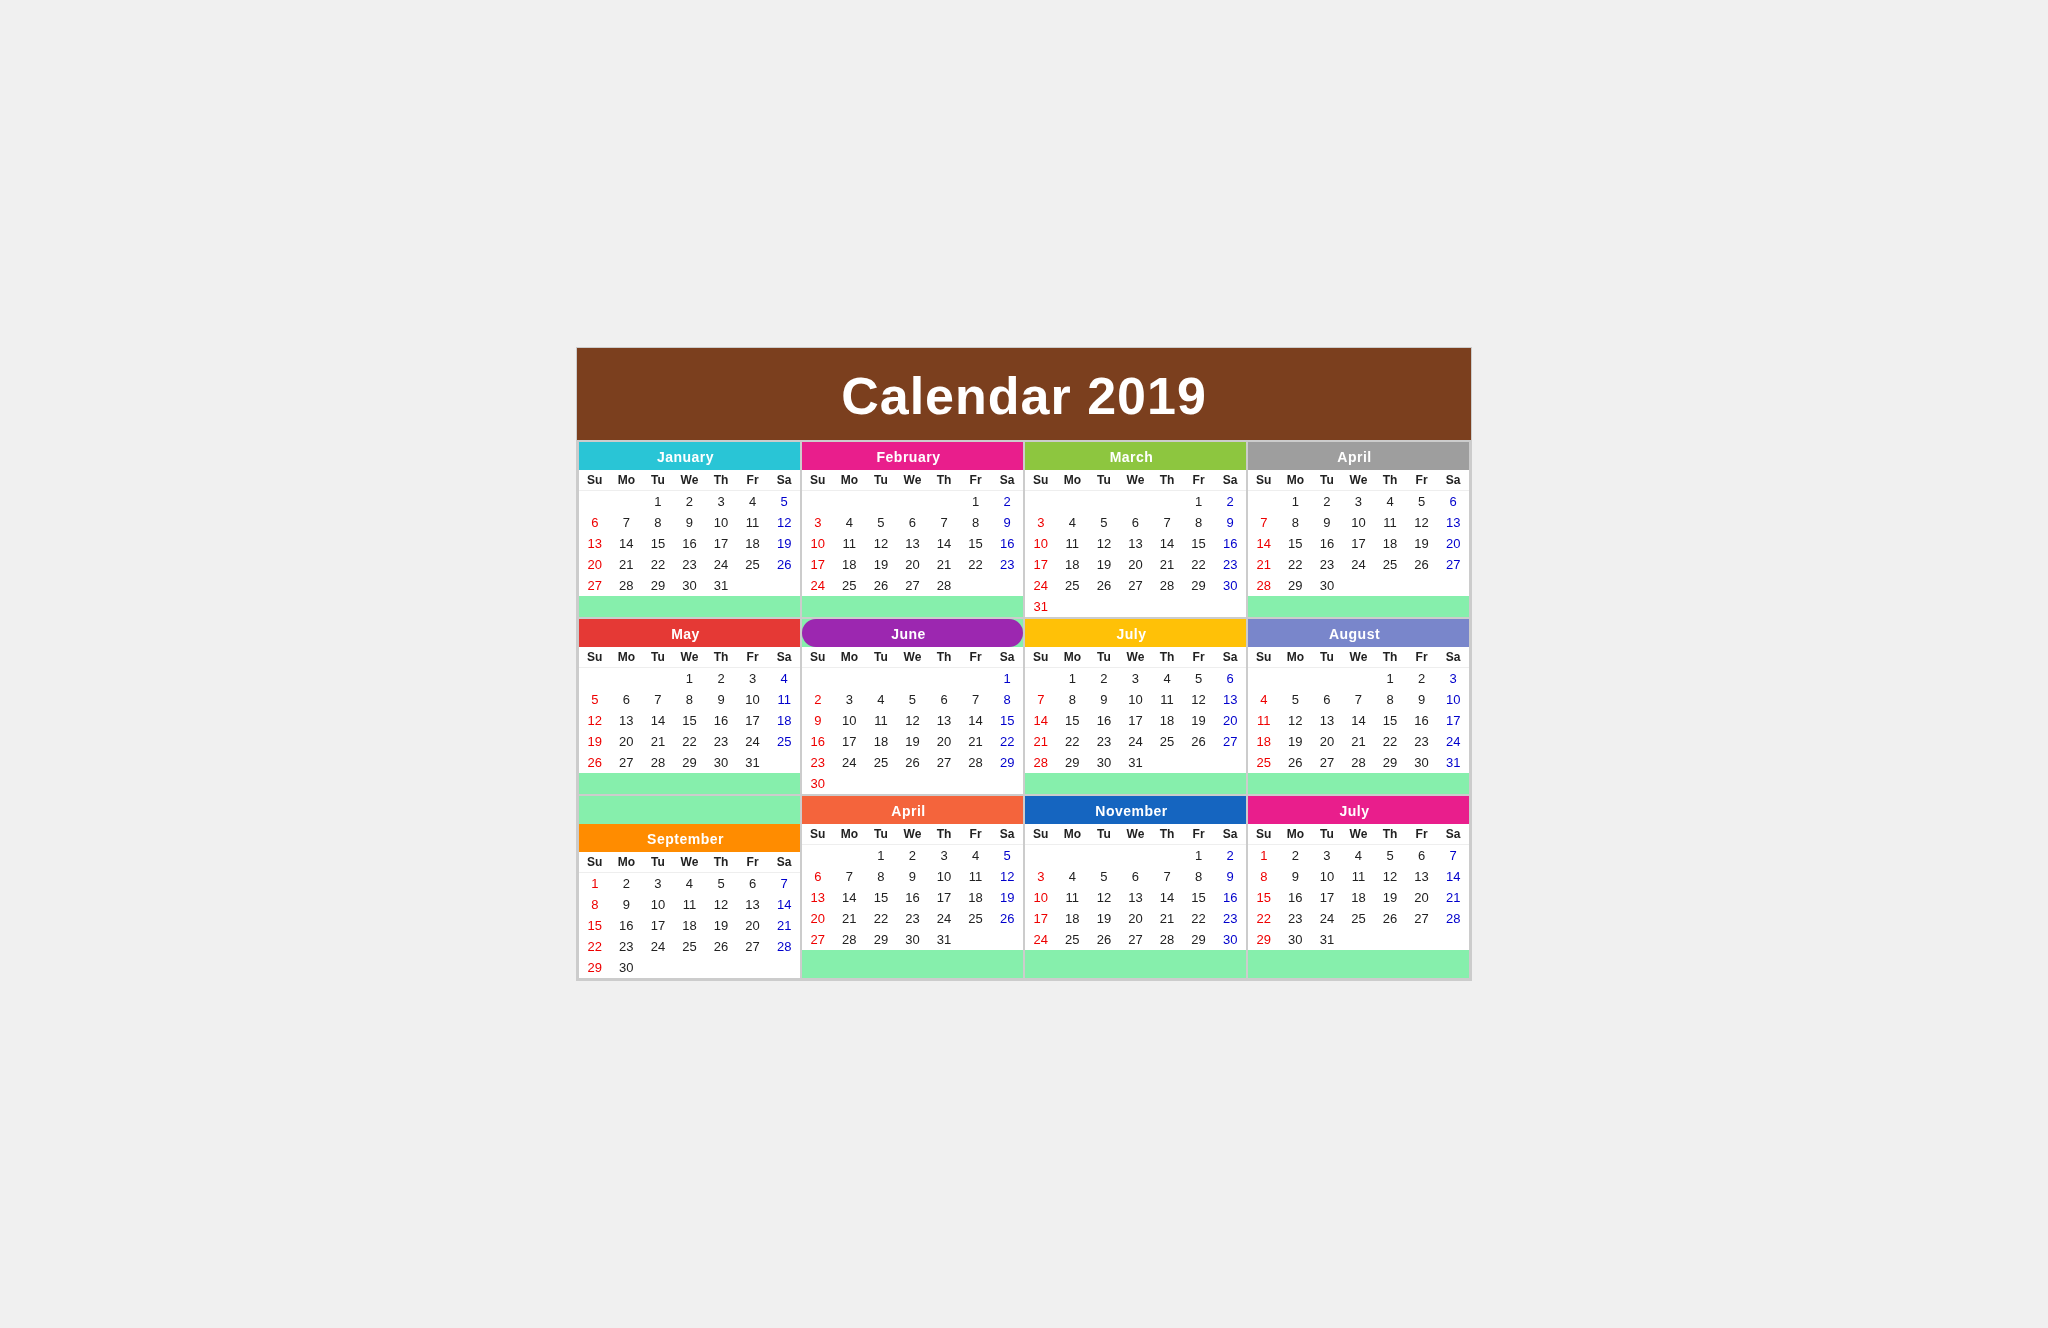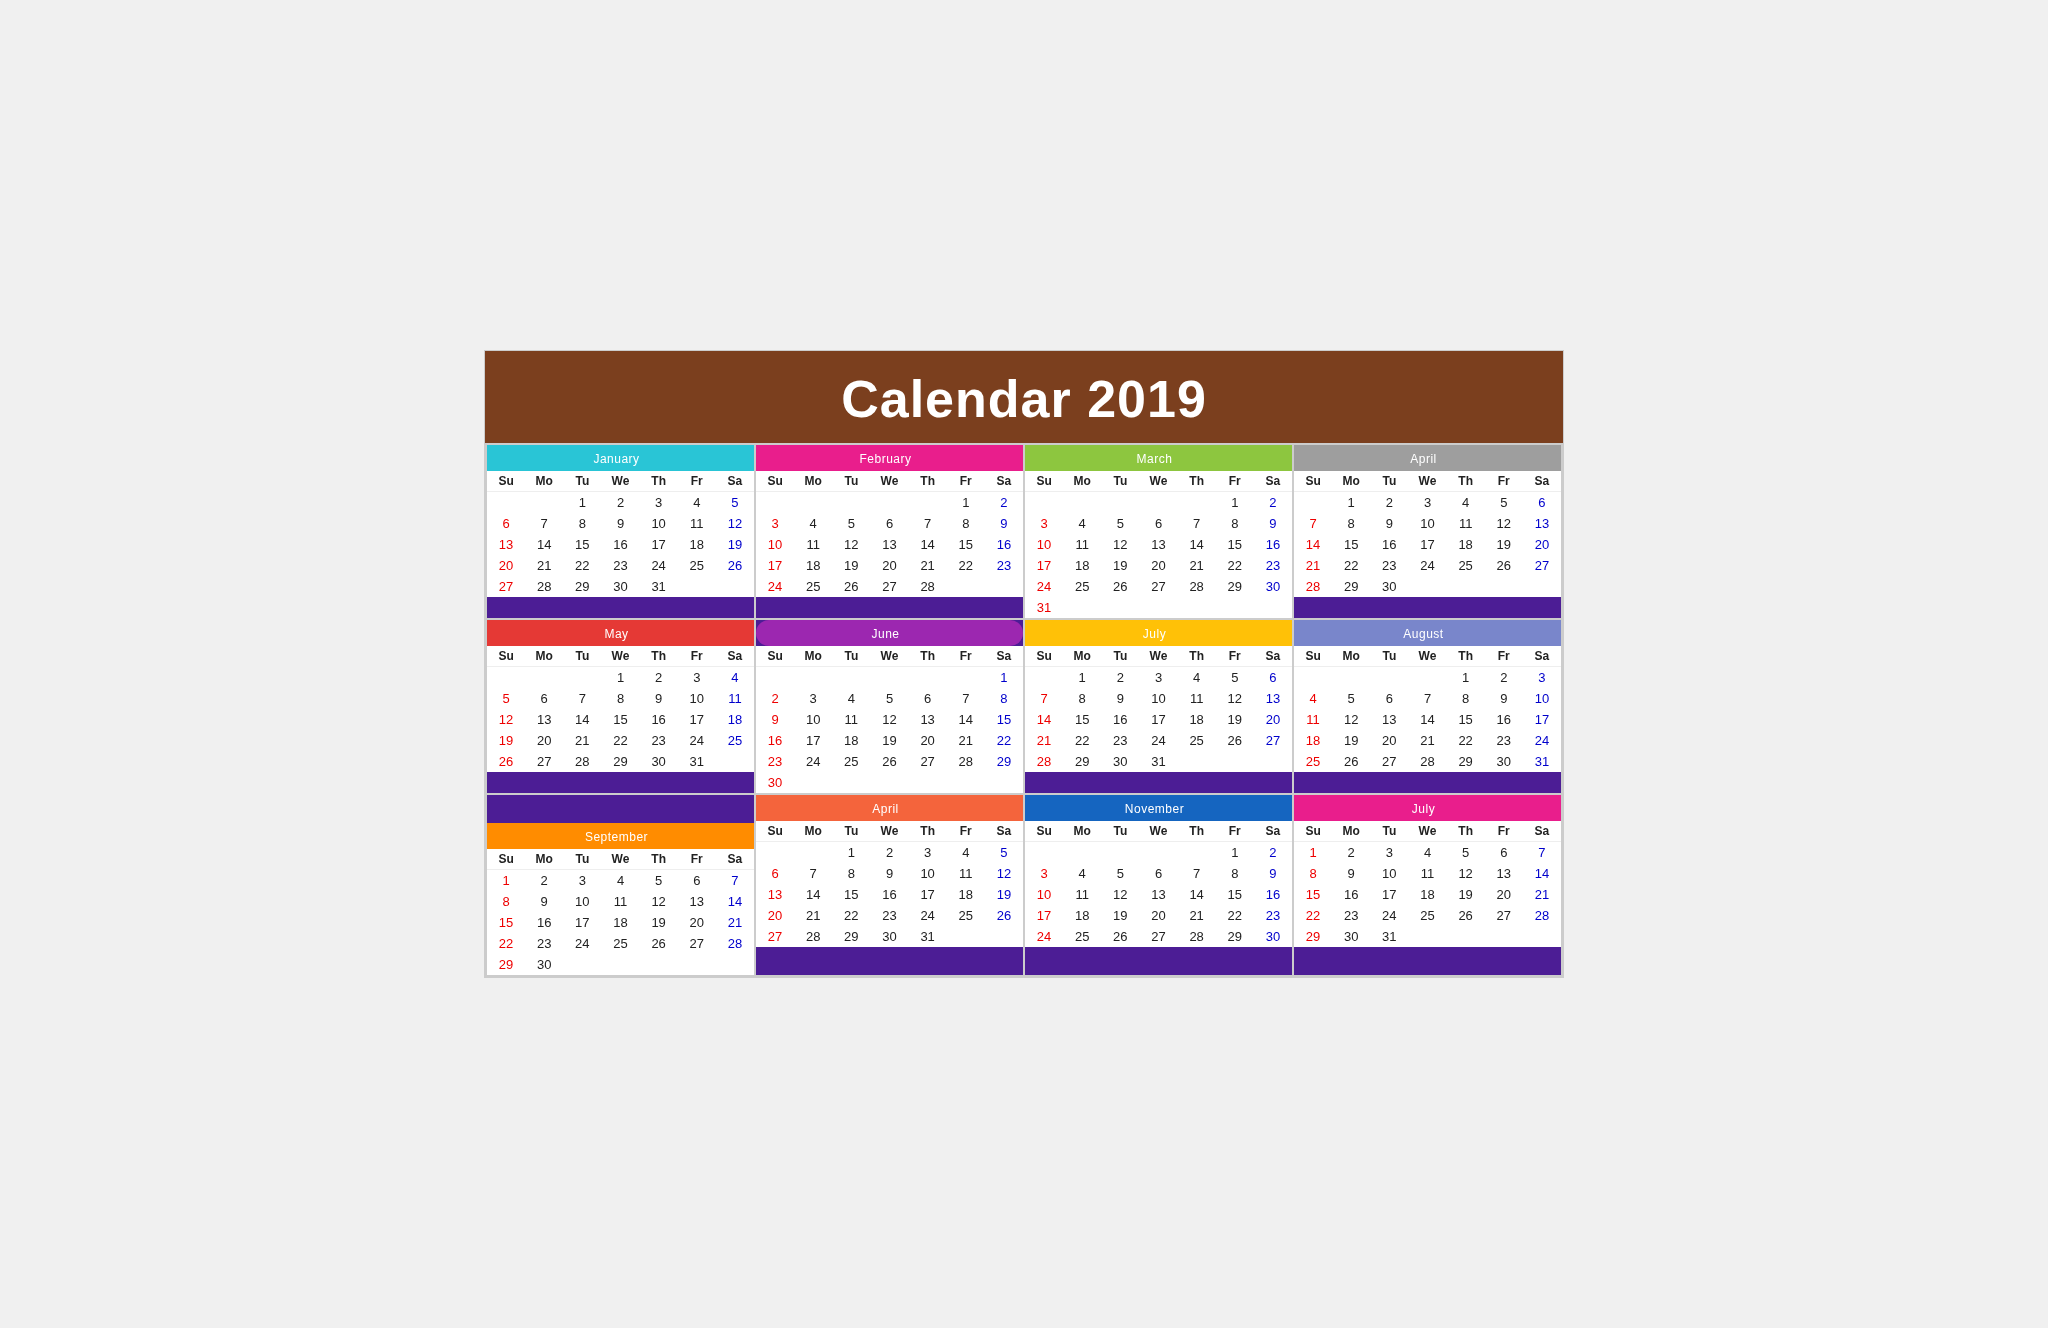--- a/index.html
+++ b/index.html
@@ -5,22 +5,22 @@
     * { box-sizing: border-box; margin: 0; padding: 0; }
     body {
       background: #f0f0f0;
       font-family: Arial, sans-serif;
       display: flex;
       justify-content: center;
       align-items: center;
       min-height: 100vh;
     }
     .calendar-wrapper {
-      width: 1080px;
-      background: #4c1d95;
+      width: 896px;
+      background: #86efac;
       border: 1px solid #ccc;
     }
     .calendar-title {
       background: #7B3F1E;
       color: #fff;
       text-align: center;
       font-size: 52px;
       font-weight: bold;
       padding: 18px 0 14px 0;
       letter-spacing: 1px;
@@ -31,22 +31,22 @@
       border-left: 2px solid #ccc;
       border-top: 2px solid #ccc;
     }
     .month-block {
       border-right: 2px solid #ccc;
       border-bottom: 2px solid #ccc;
     }
     .month-header {
       color: #fff;
       text-align: center;
-      font-size: 12px;
-      font-weight: normal;
+      font-size: 14px;
+      font-weight: bold;
       padding: 7px 8px 5px 0;
       letter-spacing: 0.5px;
     }
     .month-table {
       width: 100%;
       border-collapse: collapse;
       font-size: 13px;
     }
     .month-table thead tr th {
       text-align: center;

